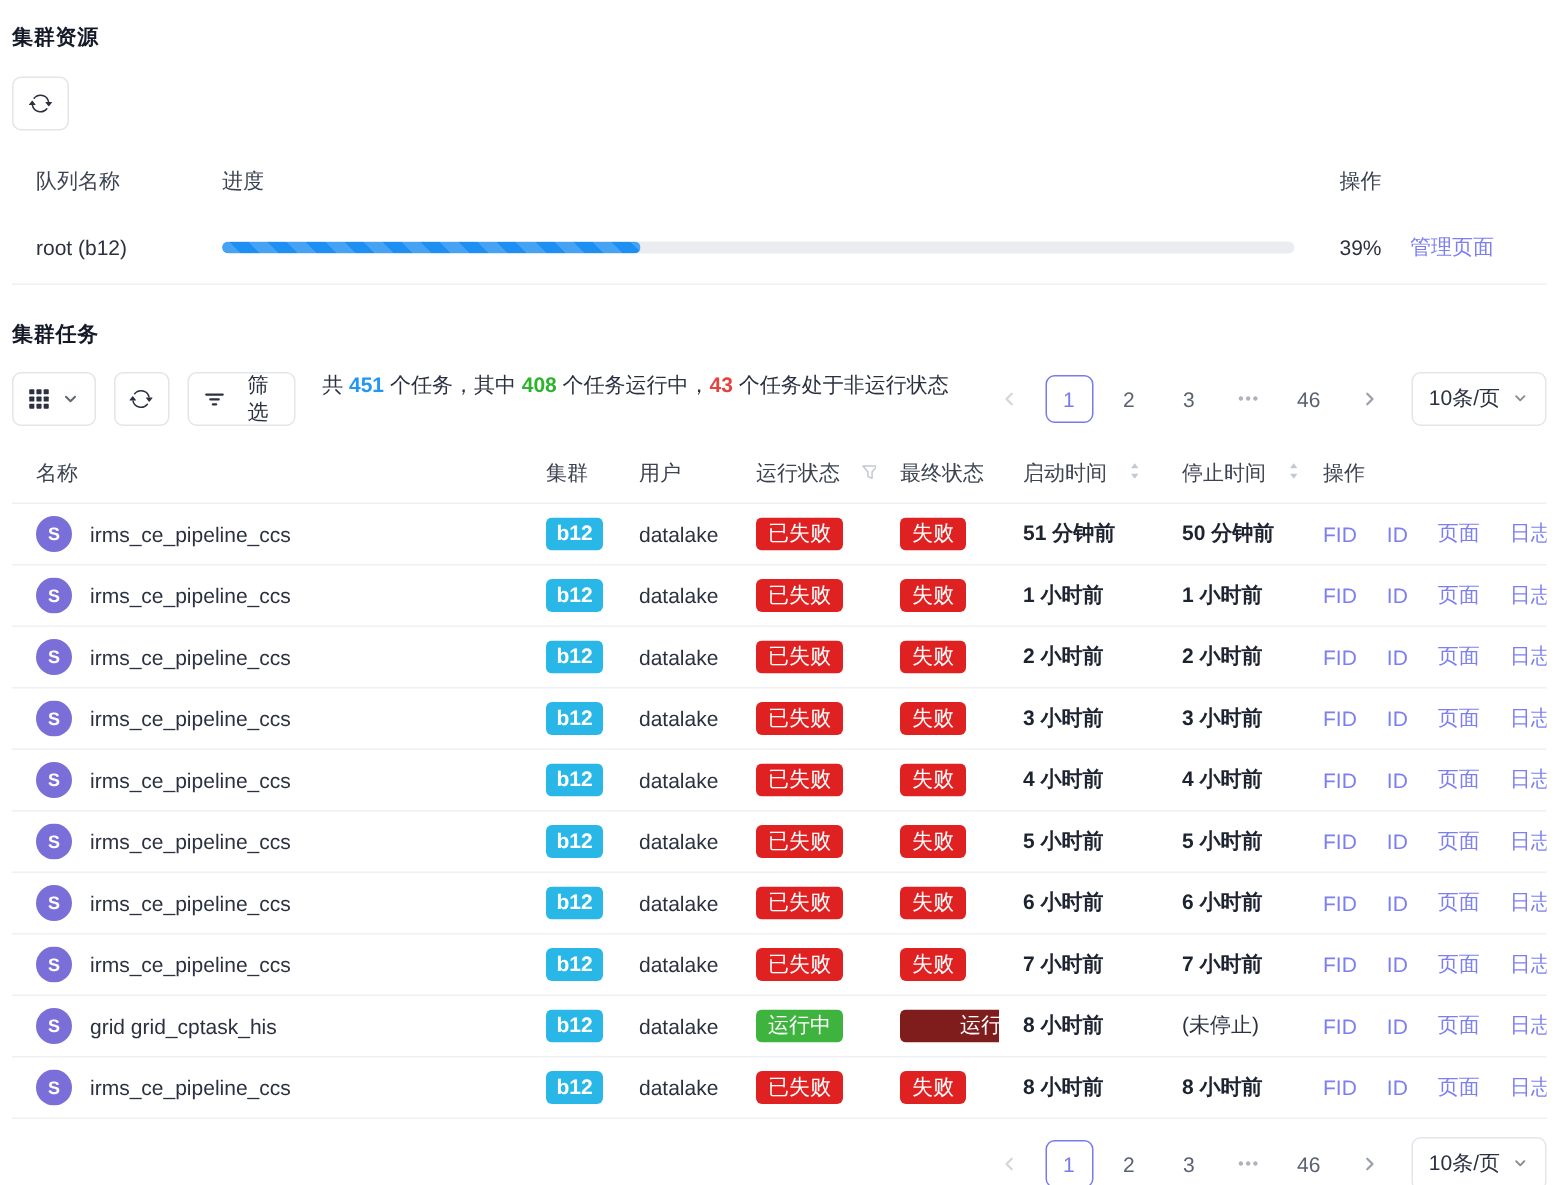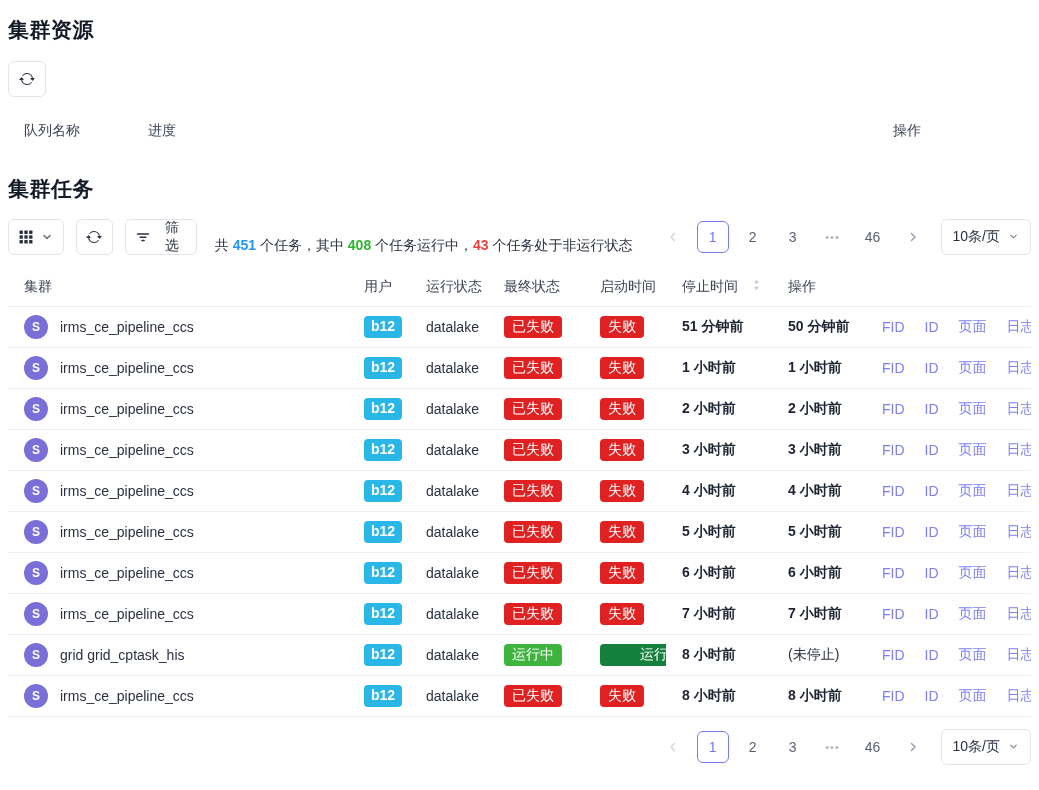--- a/index.html
+++ b/index.html
@@ -6,21 +6,21 @@
   html, body { width: 1039px; background: #ffffff; }
   body {
     font-family: "Liberation Sans", "DejaVu Sans", sans-serif;
     font-size: 14px;
     color: #2b3140;
     -webkit-font-smoothing: antialiased;
   }
   .page { width: 1039px; padding: 8px; }
 
   .section-title {
-    font-size: 21px;
+    font-size: 14px;
     font-weight: 700;
     color: #151a28;
     margin-top: 8px;
     letter-spacing: .5px;
   }
 
   
   .btn {
     display: inline-flex;
     align-items: center;
@@ -66,21 +66,21 @@
       rgba(255,255,255,.18) 0 9px, rgba(255,255,255,0) 9px 18px);
   }
 
   a.link { text-decoration: none; cursor: pointer; }
 
   
   .tasks-title { margin-top: 24px; }
   .toolbar {
     margin-top: 16px;
     display: flex;
-    align-items: flex-end;
+    align-items: flex-start;
     gap: 12px;
   }
   .summary { margin-left: 6px; white-space: nowrap; }
   .toolbar-spacer { flex: 1; }
 
   
   .pager { display: inline-flex; align-items: center; gap: 8px; }
   .pg-item {
     min-width: 32px; height: 32px;
     display: inline-flex; align-items: center; justify-content: center;
@@ -166,20 +166,30 @@
         </svg>
       </span>
     </button>
   </div>
 
   <div class="res-table">
     <div class="res-hrow">
       <div class="res-cell">队列名称</div>
       <div class="res-cell">进度</div>
       <div class="res-cell">操作</div>
+    </div>
+    <div class="res-drow">
+      <div class="res-cell">root (b12)</div>
+      <div class="res-cell cap">
+        <div class="progress-track">
+          <div class="progress-fill" id="res-progress-fill" style="width: 39%; background-color: rgb(29, 143, 242);"></div>
+        </div>
+      </div>
+      <div class="res-cell">39%</div>
+      <div class="res-cell"><a class="link" id="manage-link" style="color: rgb(125, 127, 240);">管理页面</a></div>
     </div>
   </div>
 
   <div class="section-title tasks-title">集群任务</div>
 
   <div class="toolbar">
     <button class="btn">
       <span>
         <svg width="14" height="14" viewBox="0 0 14 14" fill="#2b3140">
           <rect x="0.5" y="0.5" width="3.4" height="3.4" rx="0.6"></rect>
@@ -238,20 +248,23 @@
           <span><svg width="11" height="11" viewBox="0 0 12 12" fill="none" stroke="#858c97" stroke-width="1.4" stroke-linecap="round" stroke-linejoin="round">
               <path d="M3 4.5l3 3 3-3"></path>
             </svg></span>
         </span>
       </div>
   </div>
 
   <div class="ttable">
     <div class="thead-row">
         <div class="tcell">
+          <span>名称</span>
+        </div>
+        <div class="tcell">
           <span>集群</span>
         </div>
         <div class="tcell">
           <span>用户</span>
         </div>
         <div class="tcell">
           <span>运行状态</span>
           <span class="funnel"><svg width="12" height="12" viewBox="0 0 14 14" fill="none" stroke="#c4c9d1" stroke-width="1.2" stroke-linejoin="round">
               <path d="M1.5 2h11L8.6 6.6v4.9l-3.2-1.3V6.6L1.5 2z"></path>
             </svg></span>
@@ -526,21 +539,21 @@
           <div class="tcell">
             <span class="badge cluster" style="background-color: rgb(41, 183, 232);">b12</span>
           </div>
           <div class="tcell">
             <span>datalake</span>
           </div>
           <div class="tcell">
             <span class="badge" style="background-color: rgb(62, 180, 62);">运行中</span>
           </div>
           <div class="tcell">
-            <span class="badge" style="background-color: #15803d; padding-left: 40px;">运行</span>
+            <span class="badge" style="background-color: #7f1d1d; padding-left: 40px;">运行</span>
           </div>
           <div class="tcell">
             <span class="time-bold">8 小时前</span>
           </div>
           <div class="tcell">
             <span>(未停止)</span>
           </div>
           <div class="tcell actions-cell">
             <a class="link" style="color: rgb(125, 127, 240);">FID</a>
             <a class="link" style="color: rgb(125, 127, 240);">ID</a>

